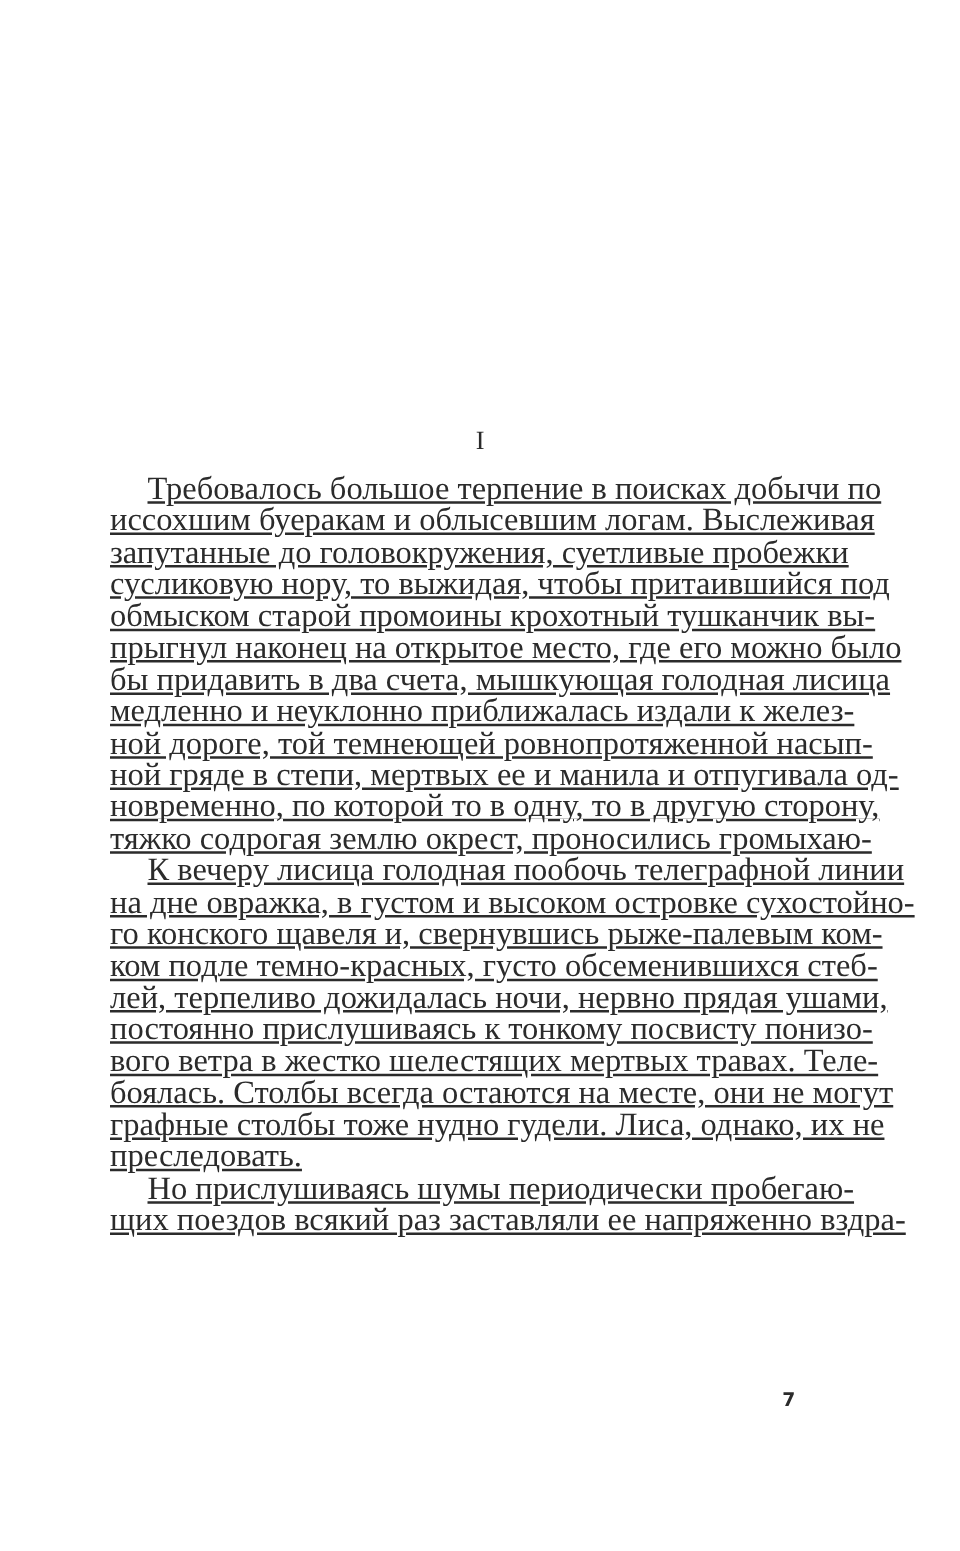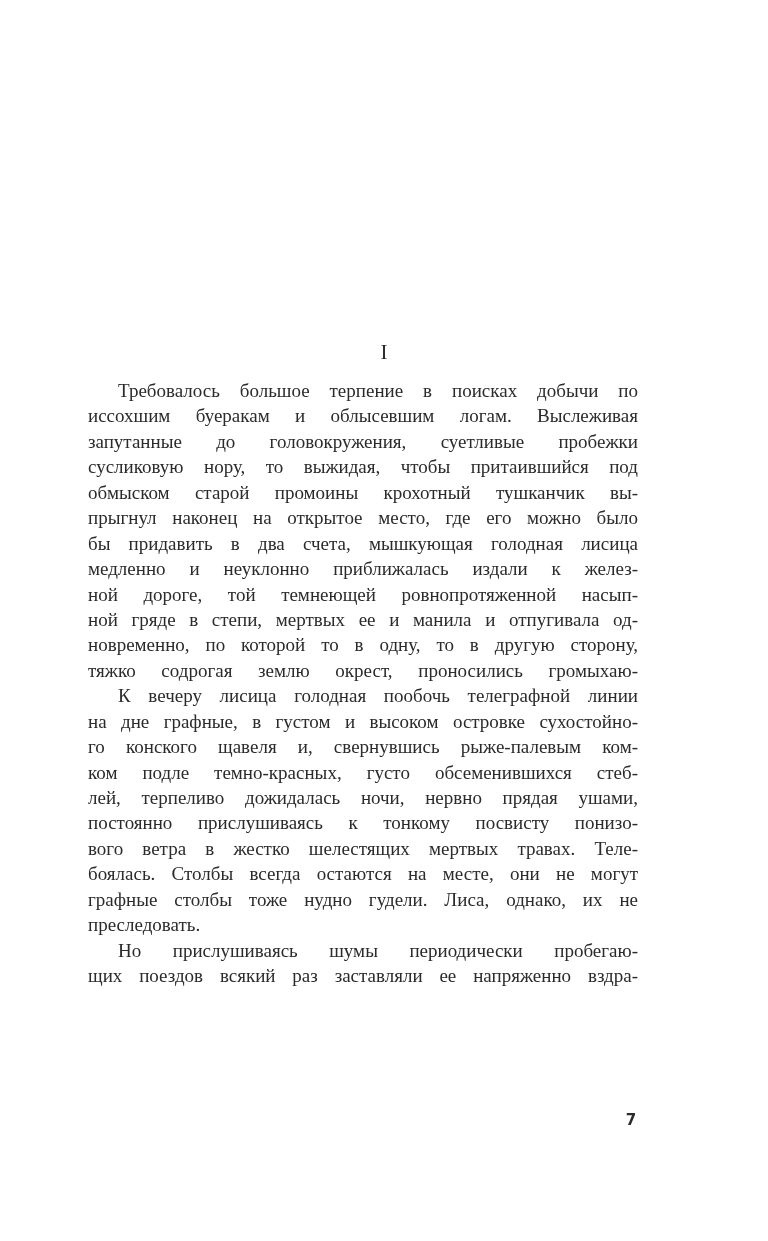--- a/index.html
+++ b/index.html
@@ -10,21 +10,21 @@
   }
   .chapter-number {
     position: absolute; top: 340px; left: 0; width: 768px;
     text-align: center;
     font-family: "Liberation Serif", serif;
     font-size: 21px; color: #2a2a2a;
   }
   .body-text {
     position: absolute; top: 378px; left: 88px; width: 550px;
     font-family: "Liberation Serif", serif;
-    font-size: 19px; line-height: 25.45px; color: #2b2b2b;
+    font-size: 26px; line-height: 25.45px; color: #2b2b2b; text-decoration: underline;
   }
   .line {
     display: block; height: 25.45px; white-space: nowrap;
     text-align: justify; text-align-last: justify;
   }
   .line.indent { text-indent: 30px; }
   .line.last { text-align-last: left; }
   .page-number {
     position: absolute; top: 1111px; left: 619px; width: 24px;
     text-align: center;
@@ -50,21 +50,21 @@
       <span class="line">бы придавить в два счета, мышкующая голодная лисица</span>
       <span class="line">медленно и неуклонно приближалась издали к желез-</span>
       <span class="line">ной дороге, той темнеющей ровнопротяженной насып-</span>
       <span class="line">ной гряде в степи, мертвых ее и манила и отпугивала од-</span>
       <span class="line">новременно, по которой то в одну, то в другую сторону,</span>
       <span class="line">тяжко содрогая землю окрест, проносились громыхаю-</span>
     </div>
 
     <div>
       <span class="line indent">К вечеру лисица голодная пообочь телеграфной линии</span>
-      <span class="line">на дне графные, в густом и высоком островке сухостойно-</span>
+      <span class="line">на дне овражка, в густом и высоком островке сухостойно-</span>
       <span class="line">го конского щавеля и, свернувшись рыже-палевым ком-</span>
       <span class="line">ком подле темно-красных, густо обсеменившихся стеб-</span>
       <span class="line">лей, терпеливо дожидалась ночи, нервно прядая ушами,</span>
       <span class="line">постоянно прислушиваясь к тонкому посвисту понизо-</span>
       <span class="line">вого ветра в жестко шелестящих мертвых травах. Теле-</span>
       <span class="line">боялась. Столбы всегда остаются на месте, они не могут</span>
       <span class="line">графные столбы тоже нудно гудели. Лиса, однако, их не</span>
       <span class="line last">преследовать.</span>
     </div>
 

